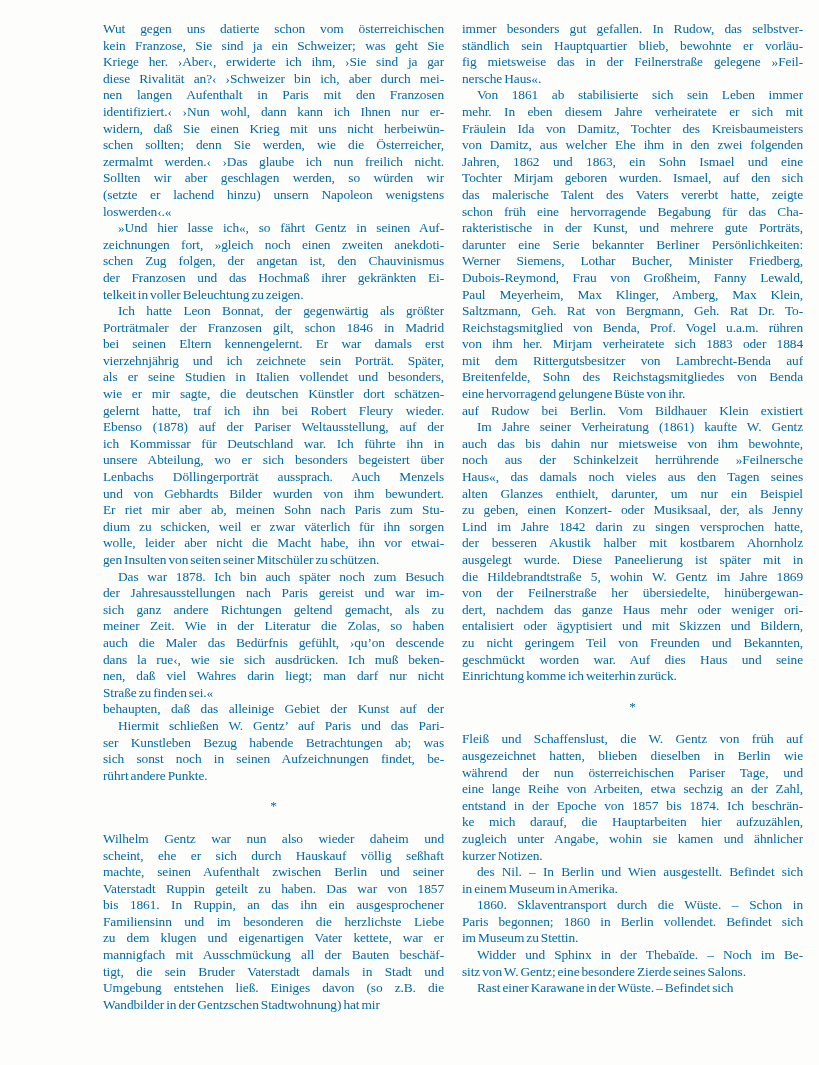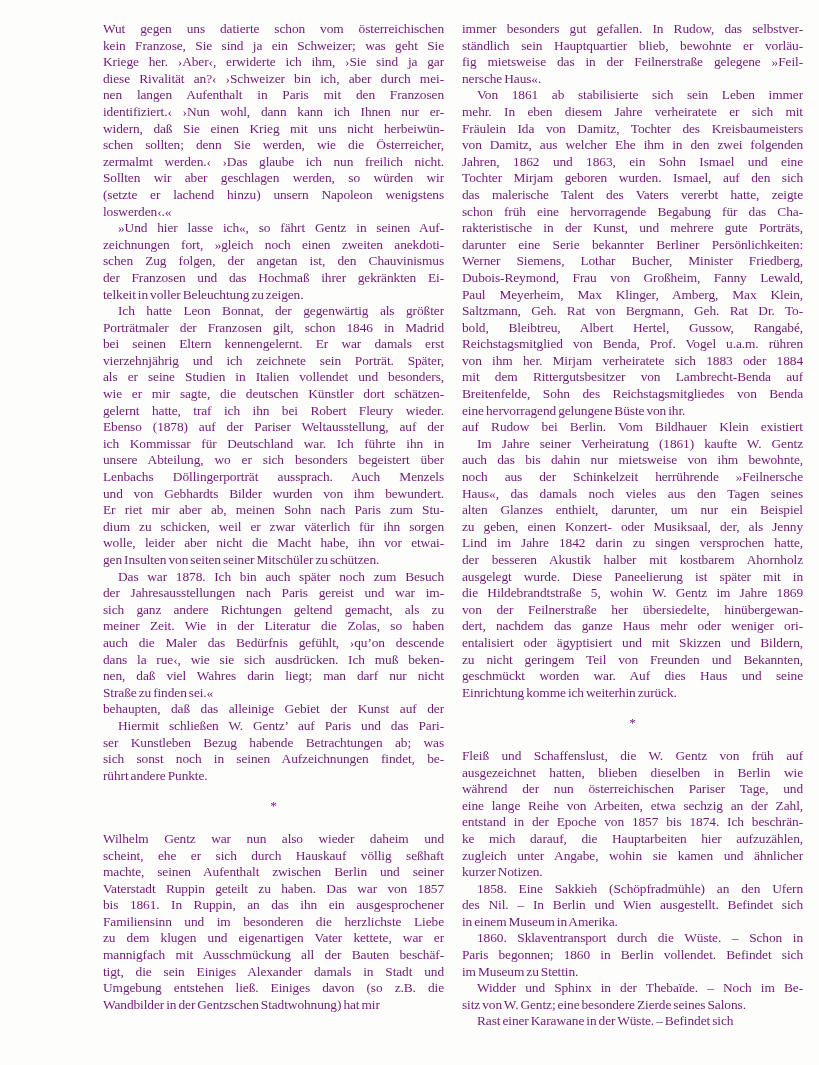--- a/index.html
+++ b/index.html
@@ -2,21 +2,21 @@
 <html><head>
 <meta charset="utf-8">
 <style>
   * { margin: 0; padding: 0; box-sizing: border-box; }
   html, body { width: 819px; height: 1065px; background: #ffffff; }
   .page {
     position: relative;
     width: 819px;
     height: 1065px;
     background: #fdfdfc;
-    color: #701a75;
+    color: #0369a1;
     font-family: "Liberation Serif", "DejaVu Serif", serif;
     font-size: 13.4px;
     line-height: 16.6px;
     overflow: hidden;
   }
   .column { position: absolute; top: 21px; width: 341px; }
   .column.left  { left: 103px; }
   .column.right { left: 462px; }
   .para { margin: 0; }
   .line {
@@ -110,21 +110,21 @@
       <div class="separator">*</div>
       <p class="para">
         <span class="line">Wilhelm Gentz war nun also wieder daheim und</span>
         <span class="line">scheint, ehe er sich durch Hauskauf völlig seßhaft</span>
         <span class="line">machte, seinen Aufenthalt zwischen Berlin und seiner</span>
         <span class="line">Vaterstadt Ruppin geteilt zu haben. Das war von 1857</span>
         <span class="line">bis 1861. In Ruppin, an das ihn ein ausgesprochener</span>
         <span class="line">Familiensinn und im besonderen die herzlichste Liebe</span>
         <span class="line">zu dem klugen und eigenartigen Vater kettete, war er</span>
         <span class="line">mannigfach mit Ausschmückung all der Bauten beschäf-</span>
-        <span class="line">tigt, die sein Einiges Alexander damals in Stadt und</span>
+        <span class="line">tigt, die sein Bruder Vaterstadt damals in Stadt und</span>
         <span class="line">Umgebung entstehen ließ. Einiges davon (so z.B. die</span>
         <span class="line last">Wandbilder in der Gentzschen Stadtwohnung) hat mir</span>
       </p>
     </div>
   <div class="column right">
       <p class="para">
         <span class="line">immer besonders gut gefallen. In Rudow, das selbstver-</span>
         <span class="line">ständlich sein Hauptquartier blieb, bewohnte er vorläu-</span>
         <span class="line">fig mietsweise das in der Feilnerstraße gelegene »Feil-</span>
         <span class="line last">nersche Haus«.</span>
@@ -137,21 +137,20 @@
         <span class="line">Jahren, 1862 und 1863, ein Sohn Ismael und eine</span>
         <span class="line">Tochter Mirjam geboren wurden. Ismael, auf den sich</span>
         <span class="line">das malerische Talent des Vaters vererbt hatte, zeigte</span>
         <span class="line">schon früh eine hervorragende Begabung für das Cha-</span>
         <span class="line">rakteristische in der Kunst, und mehrere gute Porträts,</span>
         <span class="line">darunter eine Serie bekannter Berliner Persönlichkeiten:</span>
         <span class="line">Werner Siemens, Lothar Bucher, Minister Friedberg,</span>
         <span class="line">Dubois-Reymond, Frau von Großheim, Fanny Lewald,</span>
         <span class="line">Paul Meyerheim, Max Klinger, Amberg, Max Klein,</span>
         <span class="line">Saltzmann, Geh. Rat von Bergmann, Geh. Rat Dr. To-</span>
-        <span class="line">bold, Bleibtreu, Albert Hertel, Gussow, Rangabé,</span>
         <span class="line">Reichstagsmitglied von Benda, Prof. Vogel u.a.m. rühren</span>
         <span class="line">von ihm her. Mirjam verheiratete sich 1883 oder 1884</span>
         <span class="line">mit dem Rittergutsbesitzer von Lambrecht-Benda auf</span>
         <span class="line">Breitenfelde, Sohn des Reichstagsmitgliedes von Benda</span>
         <span class="line last">eine hervorragend gelungene Büste von ihr.</span>
         <span class="line">auf Rudow bei Berlin. Vom Bildhauer Klein existiert</span>
       </p>
       <p class="para indent">
         <span class="line">Im Jahre seiner Verheiratung (1861) kaufte W. Gentz</span>
         <span class="line">auch das bis dahin nur mietsweise von ihm bewohnte,</span>
@@ -175,21 +174,20 @@
         <span class="line">Fleiß und Schaffenslust, die W. Gentz von früh auf</span>
         <span class="line">ausgezeichnet hatten, blieben dieselben in Berlin wie</span>
         <span class="line">während der nun österreichischen Pariser Tage, und</span>
         <span class="line">eine lange Reihe von Arbeiten, etwa sechzig an der Zahl,</span>
         <span class="line">entstand in der Epoche von 1857 bis 1874. Ich beschrän-</span>
         <span class="line">ke mich darauf, die Hauptarbeiten hier aufzuzählen,</span>
         <span class="line">zugleich unter Angabe, wohin sie kamen und ähnlicher</span>
         <span class="line last">kurzer Notizen.</span>
       </p>
       <p class="para indent">
-        <span class="line">1858. Eine Sakkieh (Schöpfradmühle) an den Ufern</span>
         <span class="line">des Nil. – In Berlin und Wien ausgestellt. Befindet sich</span>
         <span class="line last">in einem Museum in Amerika.</span>
       </p>
       <p class="para indent">
         <span class="line">1860. Sklaventransport durch die Wüste. – Schon in</span>
         <span class="line">Paris begonnen; 1860 in Berlin vollendet. Befindet sich</span>
         <span class="line last">im Museum zu Stettin.</span>
       </p>
       <p class="para indent">
         <span class="line">Widder und Sphinx in der Thebaïde. – Noch im Be-</span>

